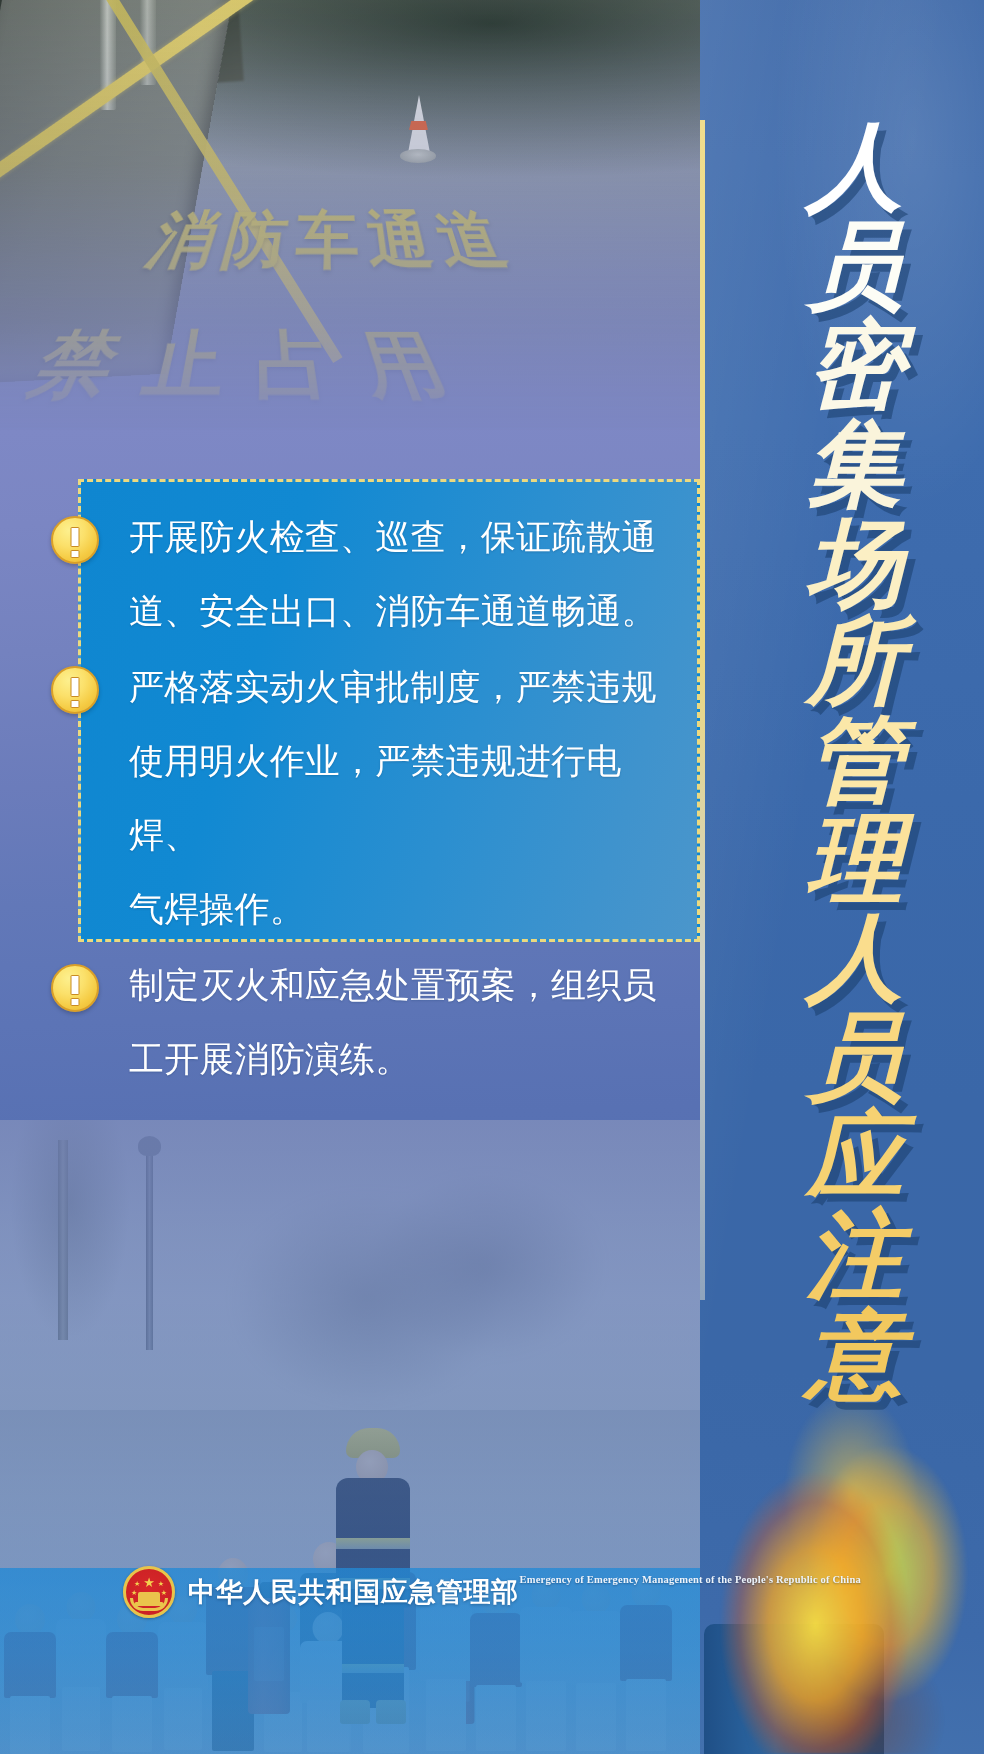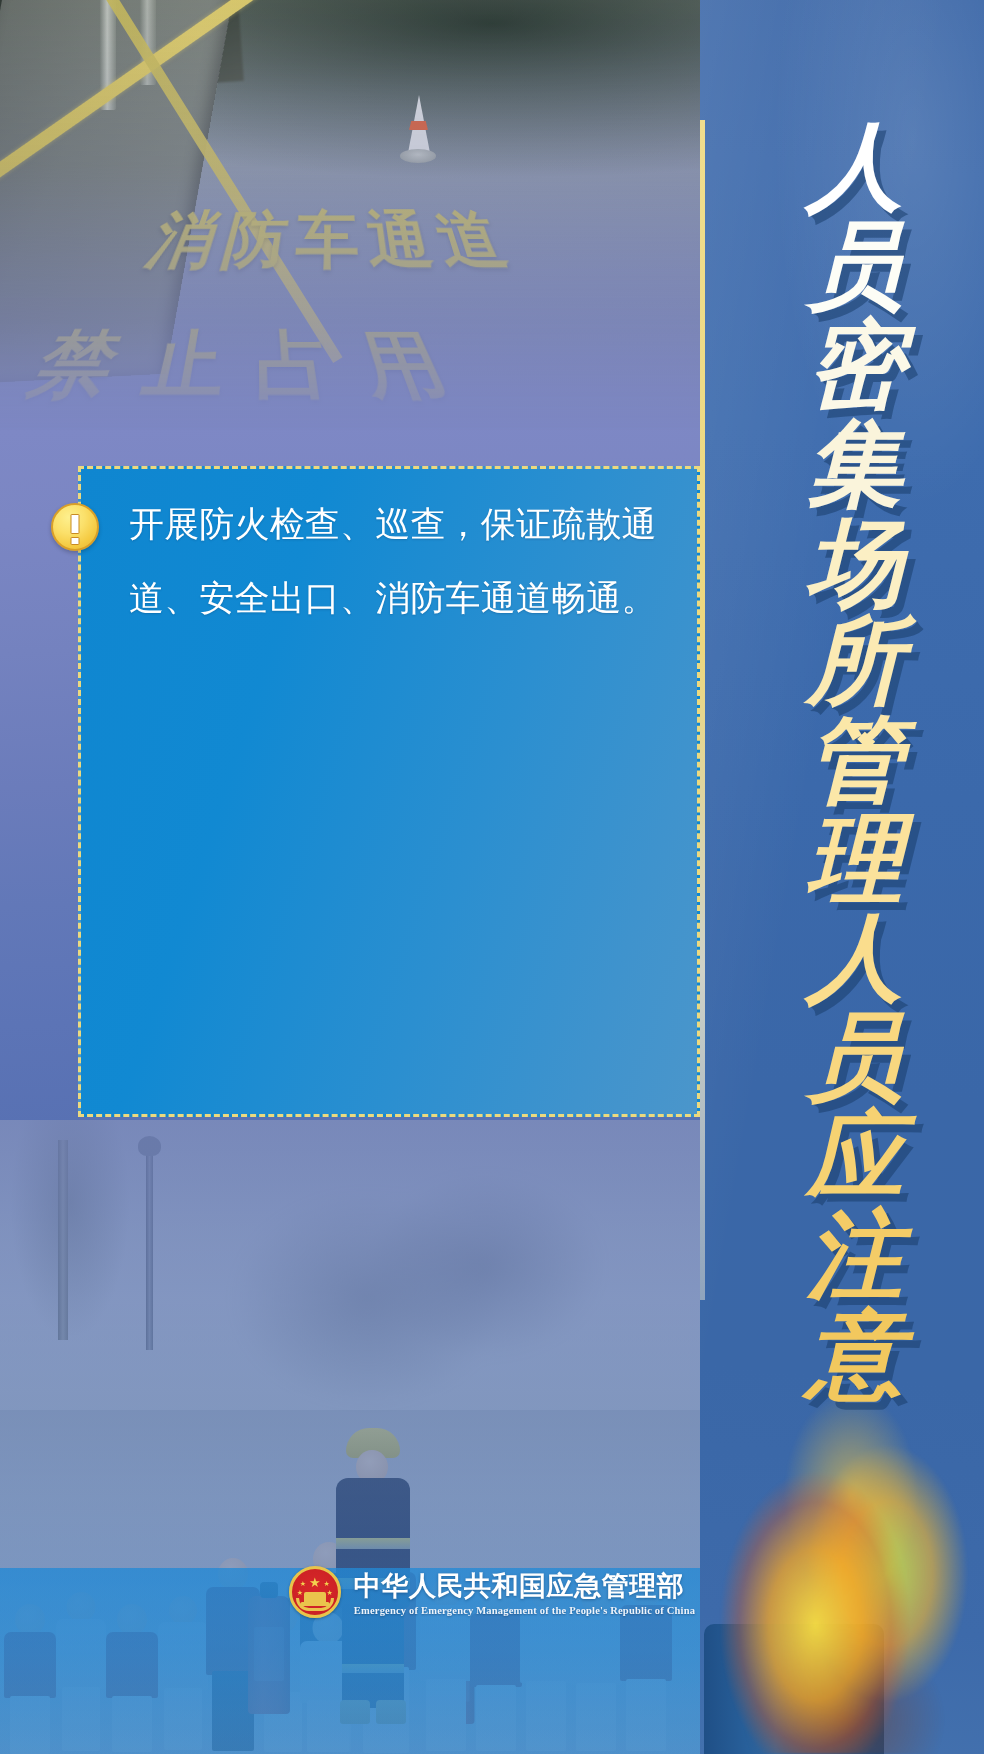--- a/index.html
+++ b/index.html
@@ -274,22 +274,22 @@
       rgba(38,140,214,.55) 45%,
       rgba(55,140,205,.45) 100%);
   }
   .bottom-blue-band-2 {
     position:absolute; left:0; bottom:0; width:700px; height:186px;
     background:linear-gradient(180deg,rgba(30,135,212,.45),rgba(60,150,215,.30));
   }
 
   
   .content-card {
-    position:absolute; left:78px; top:466px;
-    width:622px; height:651px;
+    position:absolute; left:78px; top:479px;
+    width:622px; height:463px;
     background:linear-gradient(108deg,#0f86d0 0%,#1189d2 30%,#2b8fd0 62%,#3f93cd 85%,#4b96cb 100%);
     border:3px dashed #ecd97f;
     border-left-style:dashed;
     z-index:5;
   }
   .card-inner {
     position:absolute; left:48px; top:18px;
     width:560px;
   }
   .bullet-row {
@@ -387,21 +387,21 @@
     width:28px; height:4px; background:#eac44c; border-radius:1px;
   }
   .emblem .wheat {
     position:absolute; left:50%; bottom:4px; transform:translateX(-50%);
     width:38px; height:13px;
     border-bottom:3px solid #eac44c;
     border-left:3px solid #eac44c;
     border-right:3px solid #eac44c;
     border-radius:0 0 20px 20px;
   }
-  .ministry-text { display:flex; flex-direction:column; gap:1px; }
+  .ministry-text { display:flex; gap:1px; }
   .ministry-cn {
     color:#ffffff; font-size:27px; font-weight:900; letter-spacing:.02em;
     text-shadow:0 1px 3px rgba(0,40,80,.4);
     font-family:"Liberation Sans","DejaVu Sans",sans-serif;
     white-space:nowrap;
   }
   .ministry-en {
     color:#eef4fb; font-size:10.5px; font-weight:700; letter-spacing:.018em;
     text-shadow:0 1px 2px rgba(0,40,80,.45);
     font-family:"Liberation Serif","DejaVu Serif",serif;
@@ -573,21 +573,38 @@
       <div class="bullet-row">
         <div class="warn-icon">
           <div class="bang-stem"></div>
             <div class="bang-dot"></div>
         </div>
         <div class="bullet-text">开展防火检查、巡查，保证疏散通
 道、安全出口、消防车通道畅通。</div>
       </div>
 
 
-
+      <div class="bullet-row">
+        <div class="warn-icon">
+          <div class="bang-stem"></div>
+            <div class="bang-dot"></div>
+        </div>
+        <div class="bullet-text">严格落实动火审批制度，严禁违规
+使用明火作业，严禁违规进行电焊、
+气焊操作。</div>
+      </div>
+
+      <div class="bullet-row">
+        <div class="warn-icon">
+          <div class="bang-stem"></div>
+            <div class="bang-dot"></div>
+        </div>
+        <div class="bullet-text">制定灭火和应急处置预案，组织员
+工开展消防演练。</div>
+      </div>
 
     </div>
   </div>
 
   <div class="ministry">
     <div class="emblem">
       <span class="star-big">★</span>
       <span class="star-sm" style="left:8px;  top:11px;">★</span>
       <span class="star-sm" style="left:5px;  top:20px;">★</span>
       <span class="star-sm" style="right:8px; top:11px;">★</span>

